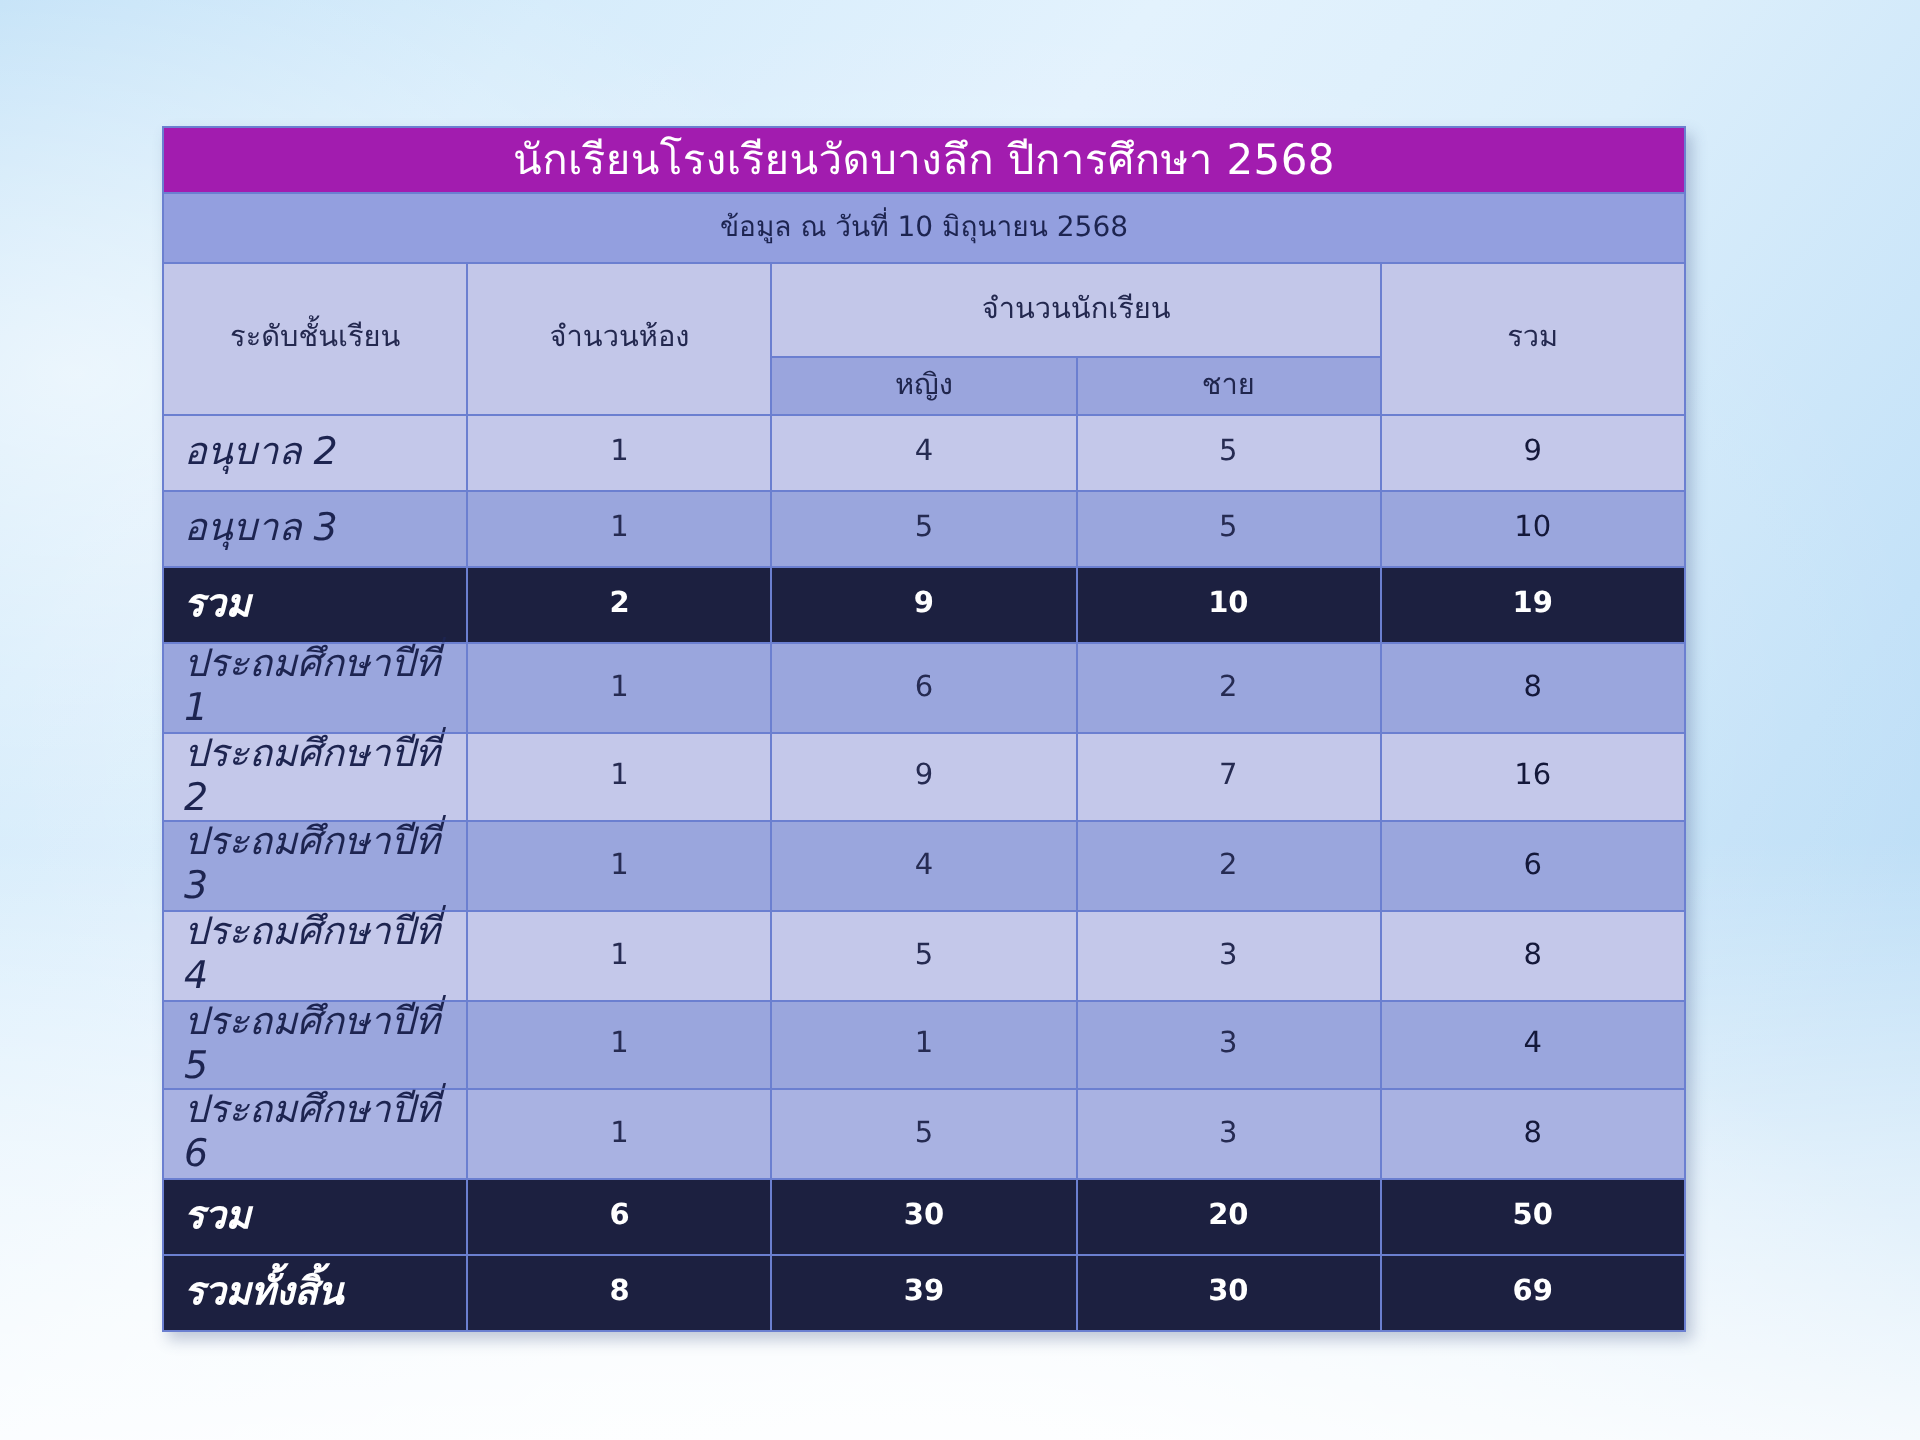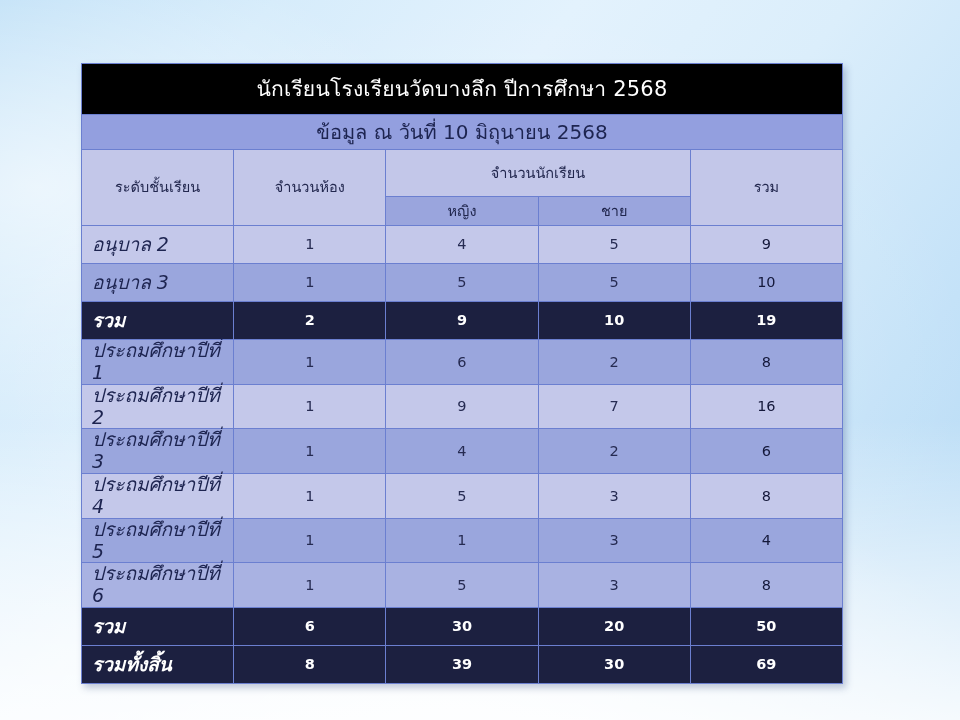--- a/index.html
+++ b/index.html
@@ -52,32 +52,32 @@
   table.data-table td,
   table.data-table th {
     border: 1px solid #6b7fd0;
     padding: 0 10px;
     font-weight: normal;
     line-height: 1.15;
   }
 
   
   .title-cell {
-    background: #000000;
+    background: #a21caf;
     color: #ffffff;
     font-size: 21px;
     font-weight: bold;
     text-align: center;
-    height: 51px;
+    height: 33px;
     letter-spacing: 0.2px;
   }
   .subtitle-cell {
     background: #939fdf;
     color: #1d2450;
-    font-size: 20px;
+    font-size: 14px;
     font-weight: bold;
     text-align: center;
     height: 35px;
   }
 
   
   .hdr {
     background: #c3c7e9;
     color: #23284f;
     font-size: 14.5px;

